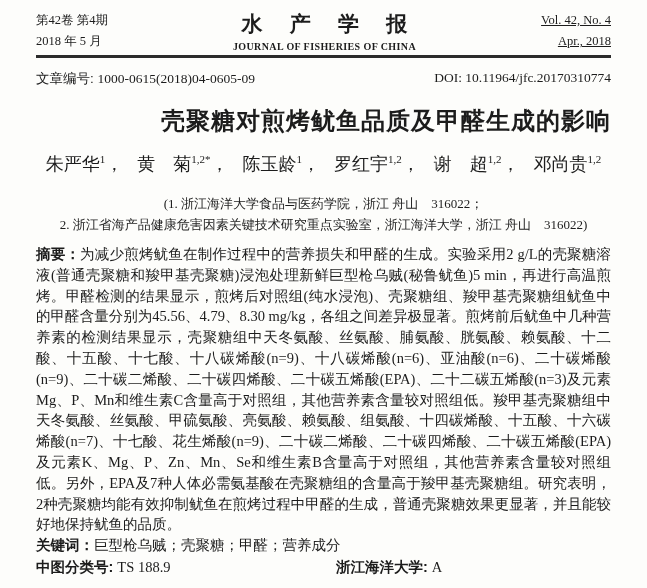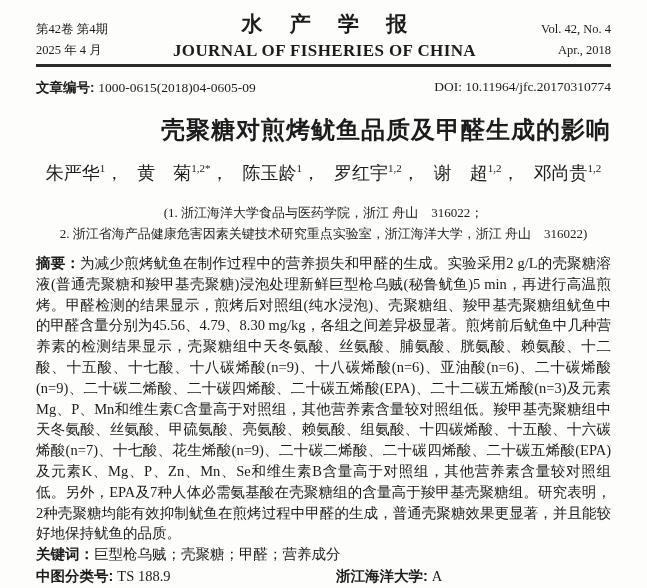--- a/index.html
+++ b/index.html
@@ -12,27 +12,27 @@
     padding: 10px 36px 0 36px;
     overflow: hidden;
     position: relative;
   }
 
   
   .masthead { display: flex; justify-content: space-between; align-items: flex-end; }
   .mast-left { font-size: 12.5px; line-height: 21px; white-space: nowrap; }
   .mast-center { text-align: center; flex: 1; }
   .journal-cn { font-size: 21px; font-weight: bold; letter-spacing: 11px; padding-left: 11px; }
-  .journal-en { font-size: 17px; font-weight: bold; letter-spacing: 0.4px; margin-top: 3px; }
-  .mast-right { font-size: 12.5px; line-height: 21px; text-align: right; white-space: nowrap; }
+  .journal-en { font-size: 10px; font-weight: bold; letter-spacing: 0.4px; margin-top: 3px; }
+  .mast-right { font-size: 12.5px; line-height: 21px; text-align: right; white-space: nowrap; text-decoration: underline; }
   .rule { height: 3px; background: #2b2b2b; margin-top: 3px; }
 
   
   .meta-row { display: flex; justify-content: space-between; margin-top: 12px; font-size: 13.5px; }
-  .meta-label { font-family: "Liberation Sans", "DejaVu Sans", sans-serif; font-weight: bold; }
+  .meta-label { font-family: "Liberation Sans", "DejaVu Sans", sans-serif; font-weight: normal; }
 
   
   .title {
     text-align: right; margin: 17px 0 0 0;
     font-family: "Liberation Sans", "DejaVu Sans", sans-serif;
     font-weight: bold; font-size: 24px; letter-spacing: 1px;
   }
   .authors { text-align: center; margin-top: 15px; font-size: 18px; white-space: nowrap; }
   .author { margin: 0 7px; }
   .author sup { font-size: 11px; }
@@ -50,21 +50,21 @@
   .clc-cell { width: 300px; }
 </style>
 </head>
 <body>
 
 <div class="page">
 
   <div class="masthead">
     <div class="mast-left">
       <div>第42卷 第4期</div>
-      <div>2025 年 4 月</div>
+      <div>2018 年 5 月</div>
     </div>
     <div class="mast-center">
       <div class="journal-cn">水 产 学 报</div>
       <div class="journal-en">JOURNAL OF FISHERIES OF CHINA</div>
     </div>
     <div class="mast-right">
       <div>Vol. 42, No. 4</div>
       <div>Apr.,  2018</div>
     </div>
   </div>

